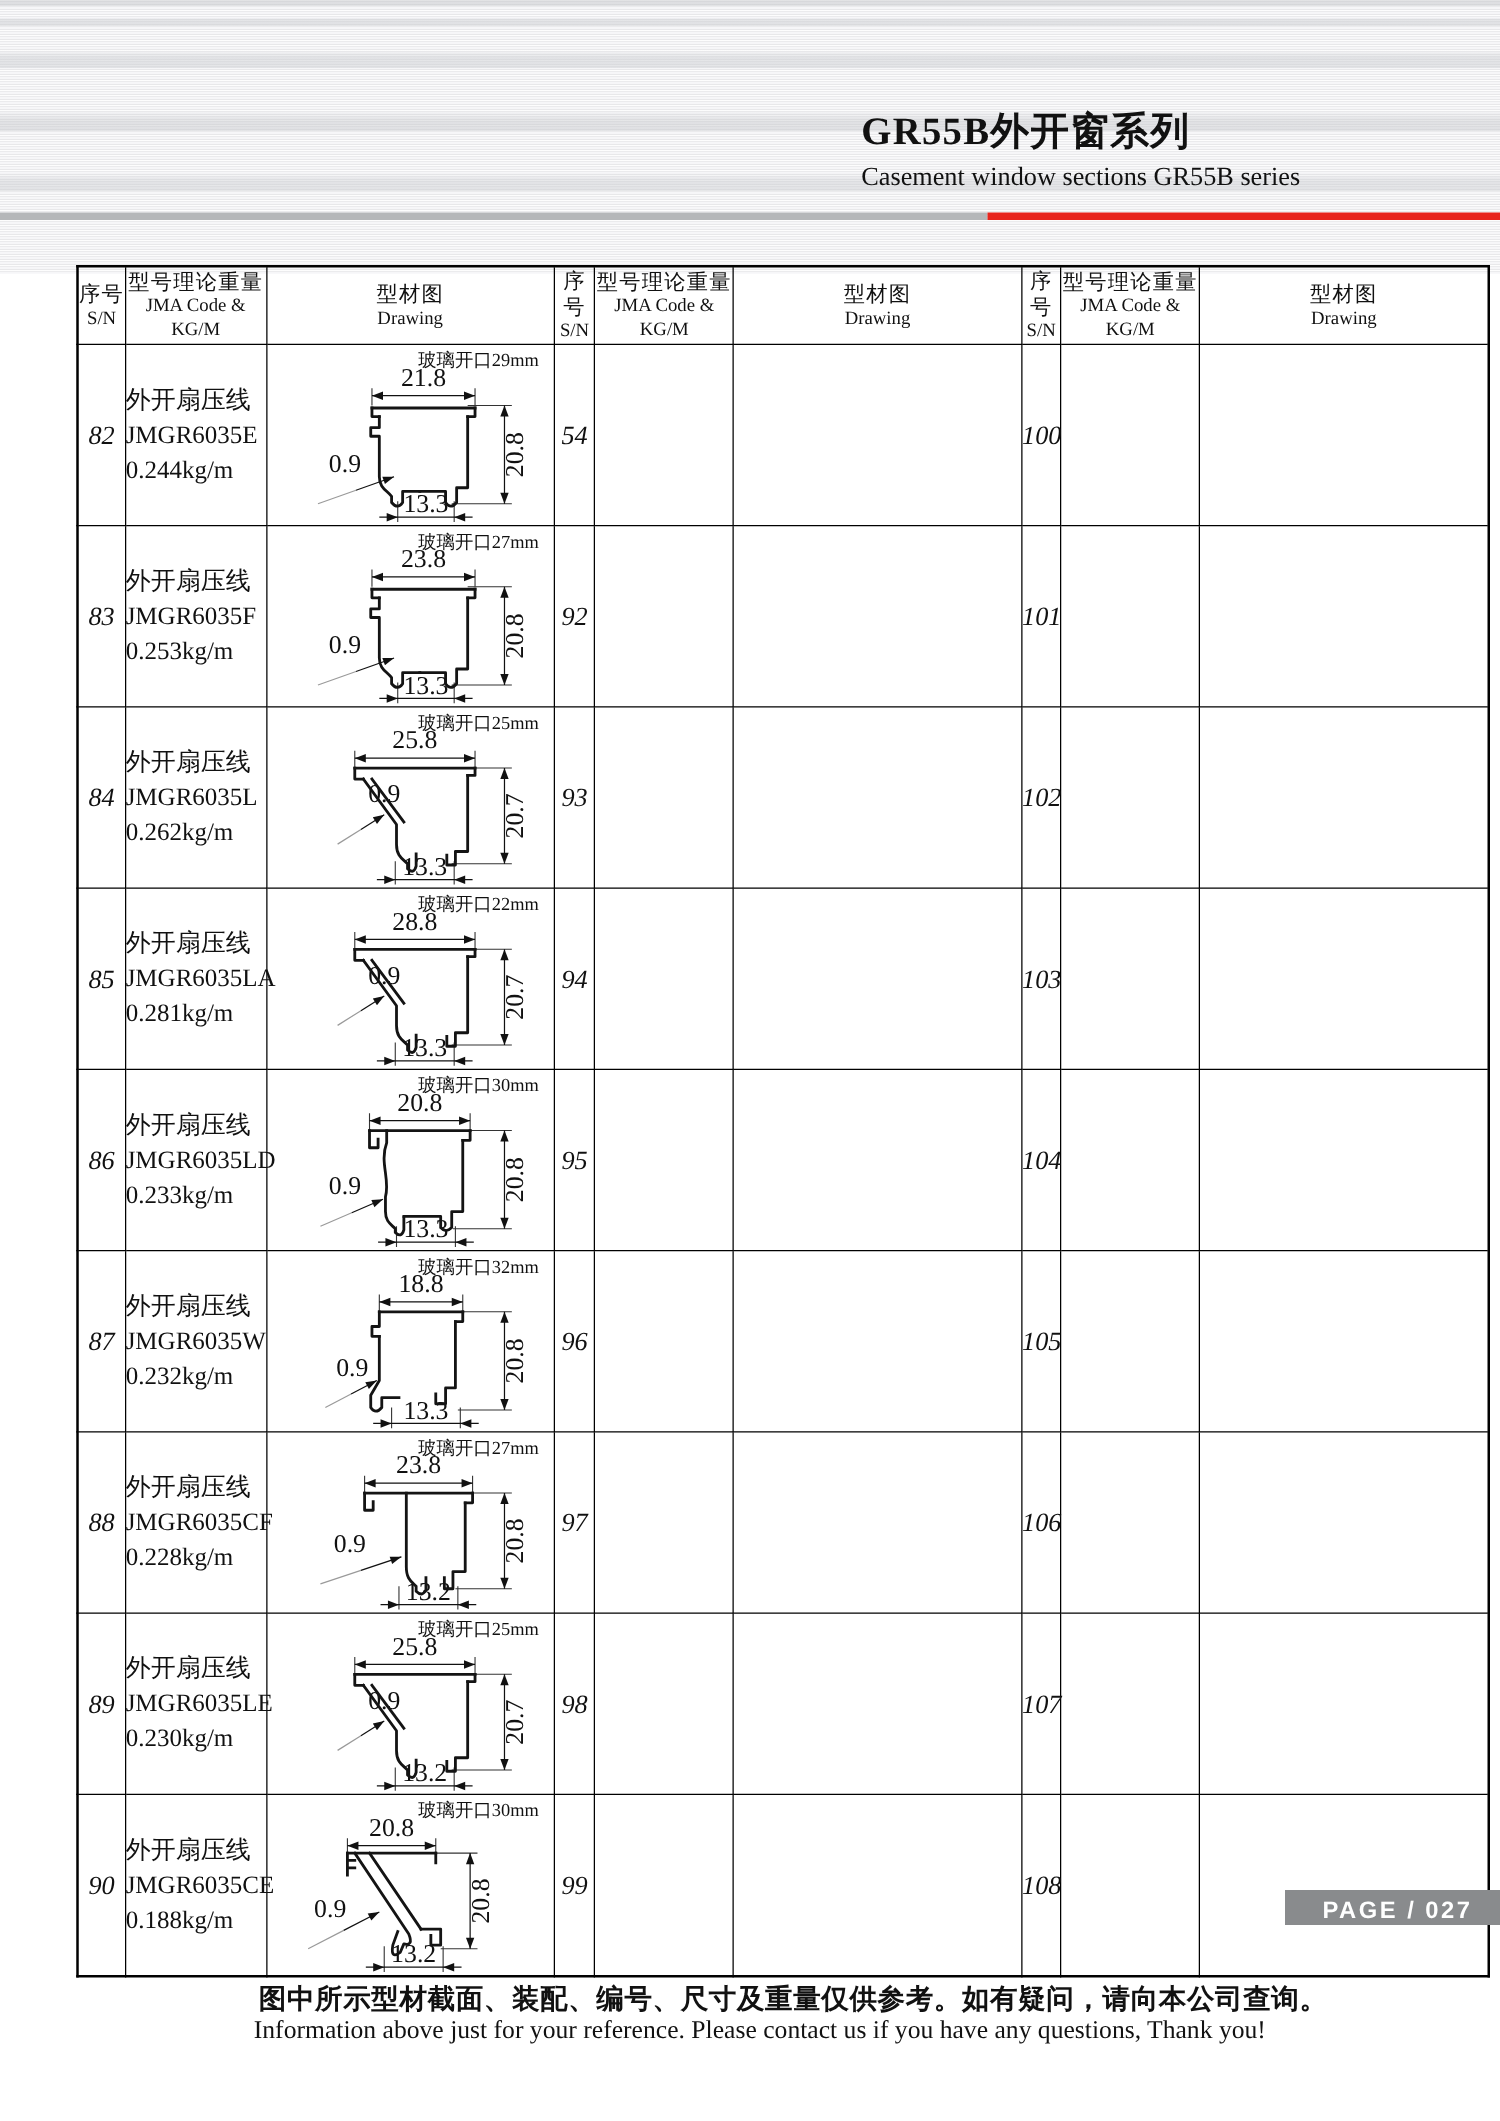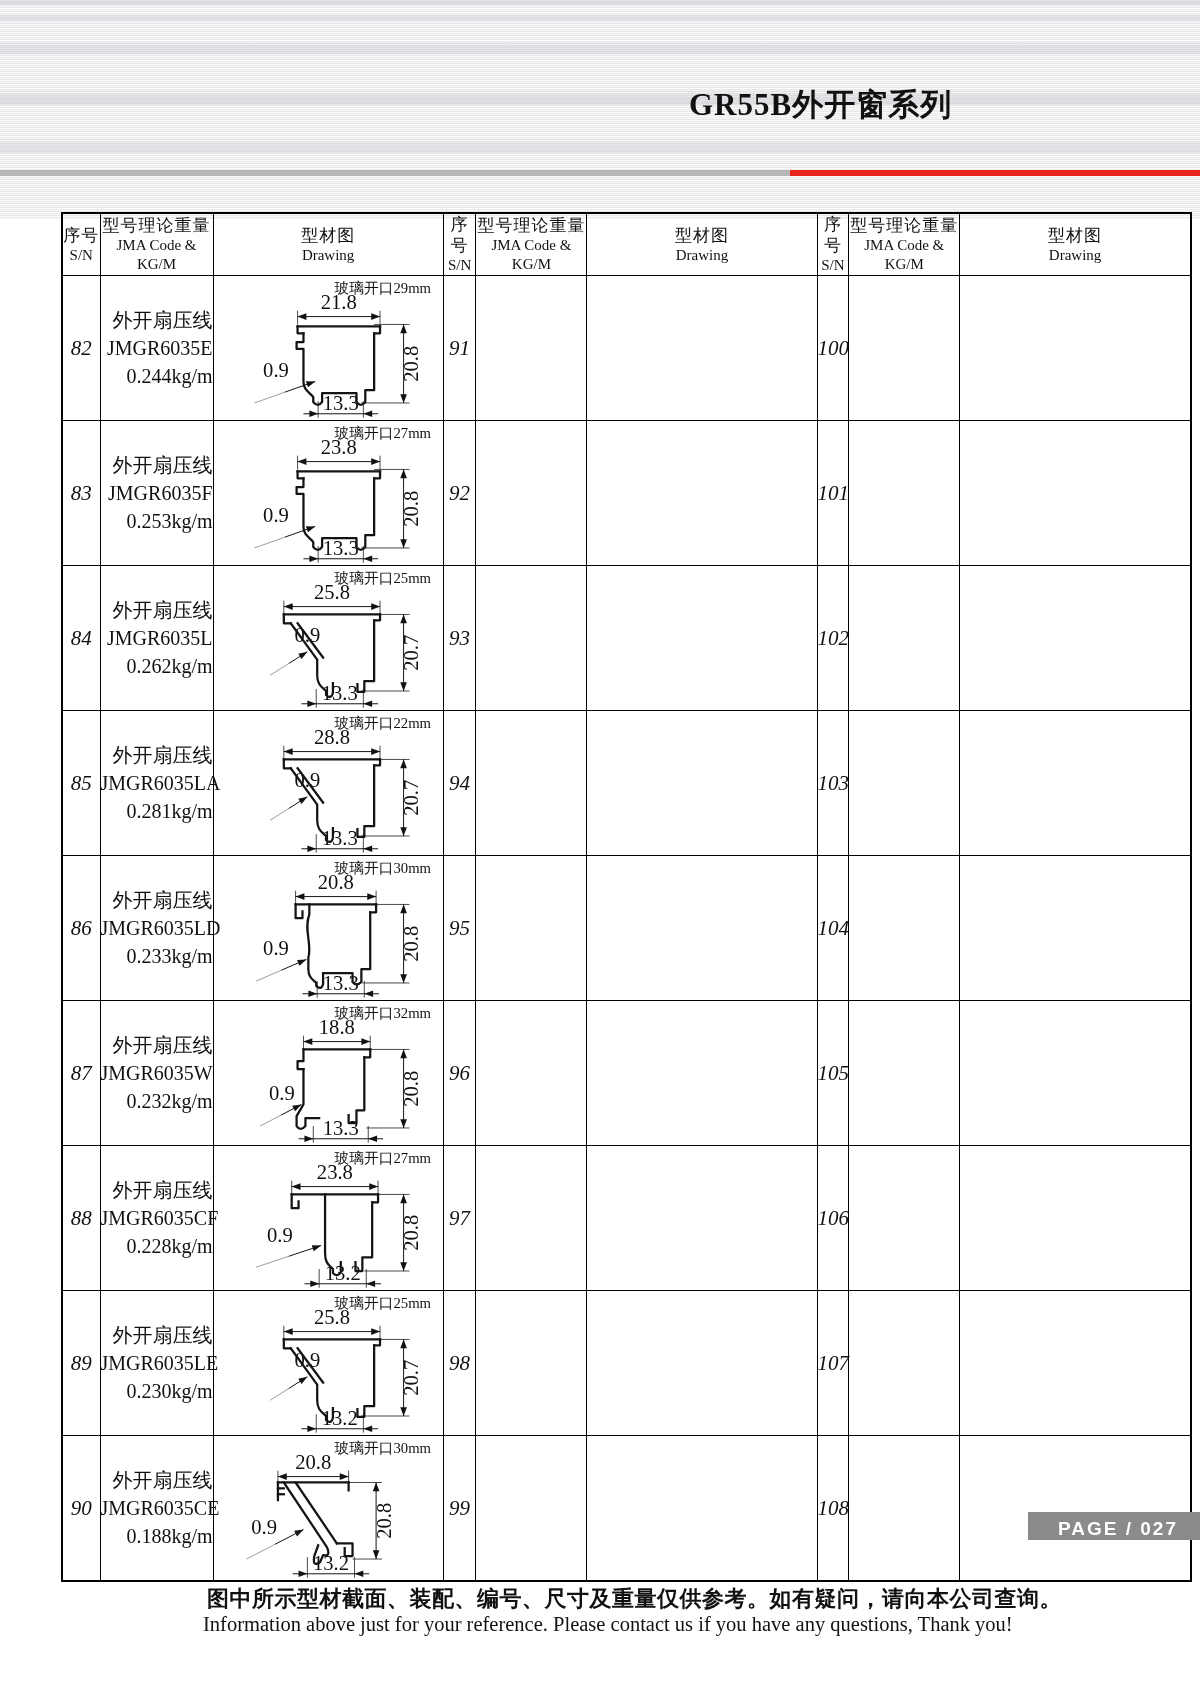--- a/index.html
+++ b/index.html
@@ -22,21 +22,21 @@
   .bar-red{flex:1;height:100%;}
   
   table.grid{position:absolute;left:61px;top:212px;width:1131px;border-collapse:collapse;
      table-layout:fixed;border:2.5px solid #000;padding-left:15px;}
   .grid th,.grid td{border:1.6px solid #000;padding:0;vertical-align:middle;}
   .grid thead th{height:46px;text-align:center;font-weight:normal;}
   .th-zh{display:block;font-size:17px;line-height:21px;letter-spacing:1px;}
   .th-en{display:block;font-size:15px;line-height:19px;letter-spacing:0;}
   .grid tbody td{height:144px;}
   td.sn{font-size:21px;text-align:center;font-style:italic;}
-  td.code{text-align:right;font-size:20px;}
+  td.code{text-align:left;font-size:20px;}
   td.code .cl{line-height:28px;white-space:nowrap;}
   td.draw{padding:0;}
   td.draw svg{display:block;margin:0 auto;}
   
   svg .d{stroke:#111;stroke-width:1;fill:none;}
   svg .x{stroke:#333;stroke-width:.9;fill:none;}
   svg .lg{stroke:#9a9a9a;stroke-width:1;fill:none;}
   svg .p{stroke:#141414;stroke-width:2.3;fill:none;stroke-linejoin:round;stroke-linecap:square;}
   svg text{fill:#111;font-family:"Liberation Serif","DejaVu Serif",serif;}
   
@@ -48,20 +48,21 @@
      display:flex;align-items:flex-end;padding-left:30px;letter-spacing:2px;box-sizing:border-box;}
 </style>
 </head>
 <body>
 
 <div class="page">
 
   <div class="banner">
     <div class="title-block">
       <h1>GR55B外开窗系列</h1>
+      <div class="subtitle">Casement window sections GR55B series</div>
     </div>
     <div class="accent-bar">
       <span class="bar-gray" style="background: rgb(181, 183, 185);"></span>
         <span class="bar-red" style="background: rgb(232, 37, 29);"></span>
     </div>
   </div>
 
   <table class="grid">
     <colgroup>
       <col style="width:36px">
@@ -147,21 +148,21 @@
               <line class="d" x1="65" y1="117" x2="96" y2="106"></line>
               <polygon fill="#111" points="96,106 88.58826179521523,112.02545739207687 86.44803878612234,105.9939198209969"></polygon>
               <text x="56" y="102" text-anchor="middle" font-size="21">0.9</text>
               <path class="p" d="M78 50 H162"></path>
               <path class="p" d="M78 50 V57 H84"></path>
               <path class="p" d="M162 50 V57 H156"></path>
               <path class="p" d="M84 57 V66 H77 V73 H84 V106 C84 115 90 117 94 122 V127 Q99 133 103 127 V118 H117"></path>
               <path class="p" d="M156 57 V115 H147 V127 Q142 133 138 127 V118 H117"></path>
             </svg>
           </td>
-          <td class="sn">91</td>
+          <td class="sn">54</td>
           <td></td>
           <td></td>
           <td class="sn">100</td>
           <td></td>
           <td></td>
         </tr>
         <tr>
           <td class="sn">83</td>
           <td class="code">
             <div class="cl">外开扇压线</div>

